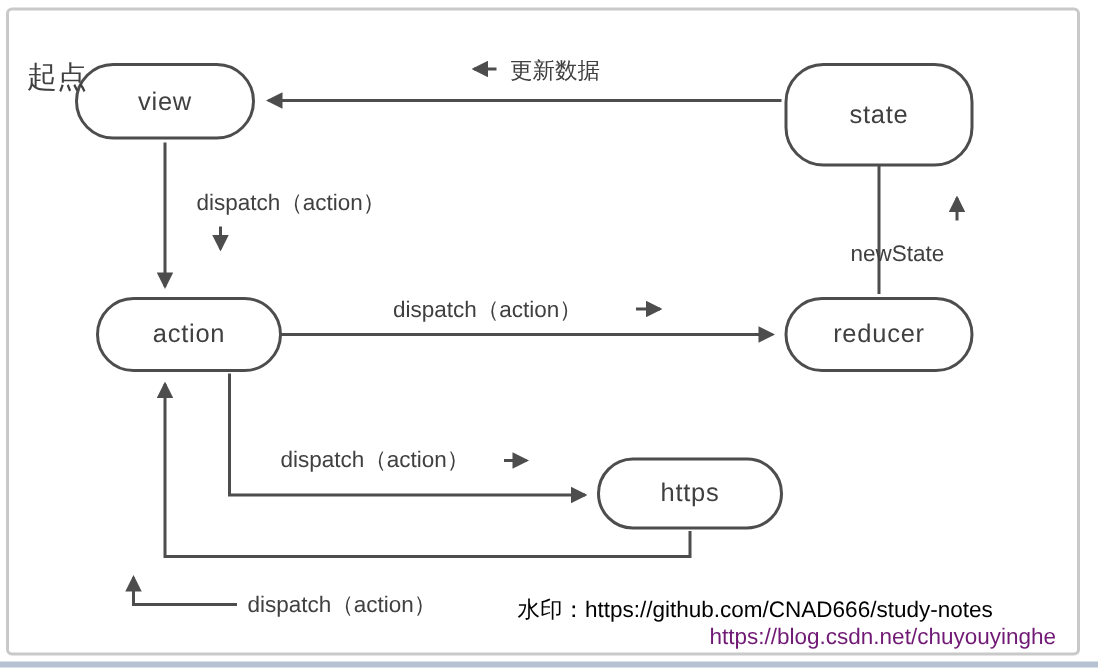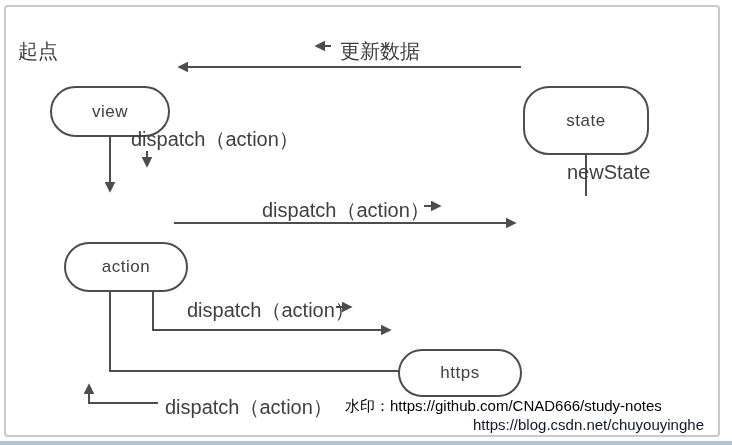--- a/index.html
+++ b/index.html
@@ -17,44 +17,44 @@
     border: 2px solid #c9c9c9; border-radius: 4px; background: #ffffff;
   }
   .bottom-strip {
     position: absolute; left: 0; top: 441px; width: 732px; height: 4px;
     background: #b6c2d2;
   }
   svg.wires { position: absolute; left: 0; top: 0; width: 732px; height: 445px; }
   .node {
     position: absolute; border: 2px solid #4d4d4d; border-radius: 26px;
     background: #ffffff; display: flex; align-items: center; justify-content: center;
-    font-size: 17px; color: #404040; letter-spacing: 0.5px; margin-top: 44px;
+    font-size: 17px; color: #404040; letter-spacing: 0.5px;
   }
   .node-view    { left: 50px;  top: 42px;  width: 120px; height: 51px; }
   .node-state   { left: 523px; top: 42px;  width: 126px; height: 69px; }
   .node-action  { left: 64px;  top: 198px; width: 124px; height: 50px; }
   .node-reducer { left: 523px; top: 198px; width: 126px; height: 50px; }
   .node-effect  { left: 398px; top: 305px; width: 124px; height: 48px; }
   .lbl {
-    position: absolute; color: #404040; font-size: 20px; white-space: nowrap;
+    position: absolute; color: #404040; font-size: 15px; white-space: nowrap;
   }
   .lbl-start          { left: 18px;  top: 38px;  font-size: 20px; }
   .lbl-update-data    { left: 340px; top: 38px;  }
   .lbl-dispatch-view  { left: 131px; top: 126px; }
   .lbl-dispatch-red   { left: 262px; top: 197px; }
   .lbl-dispatch-eff   { left: 187px; top: 297px; }
   .lbl-dispatch-ret   { left: 165px; top: 394px; }
   .lbl-newstate       { left: 567px; top: 161px; }
   .wm1 {
     position: absolute; left: 345px; top: 397px; font-size: 15px;
     color: #000000; white-space: nowrap;
   }
   .wm2 {
     position: absolute; left: 473px; top: 416px; font-size: 15px;
-    color: #0f172a; white-space: nowrap;
+    color: #701a75; white-space: nowrap;
   }
 </style>
 </head>
 <body>
 
 <div class="stage">
   <div class="frame"></div>
 
   <svg class="wires" viewBox="0 0 732 445" xmlns="http://www.w3.org/2000/svg">
     <defs>
@@ -88,20 +88,23 @@
 
   <div class="node node-view">
       <span>view</span>
     </div>
   <div class="node node-state">
       <span>state</span>
     </div>
   <div class="node node-action">
       <span>action</span>
     </div>
+  <div class="node node-reducer">
+      <span>reducer</span>
+    </div>
   <div class="node node-effect">
       <span>https</span>
     </div>
 
   <div class="lbl lbl-start">起点</div>
   <div class="lbl lbl-update-data">更新数据</div>
   <div class="lbl lbl-dispatch-view">dispatch（action）</div>
   <div class="lbl lbl-dispatch-red">dispatch（action）</div>
   <div class="lbl lbl-dispatch-eff">dispatch（action）</div>
   <div class="lbl lbl-dispatch-ret">dispatch（action）</div>

